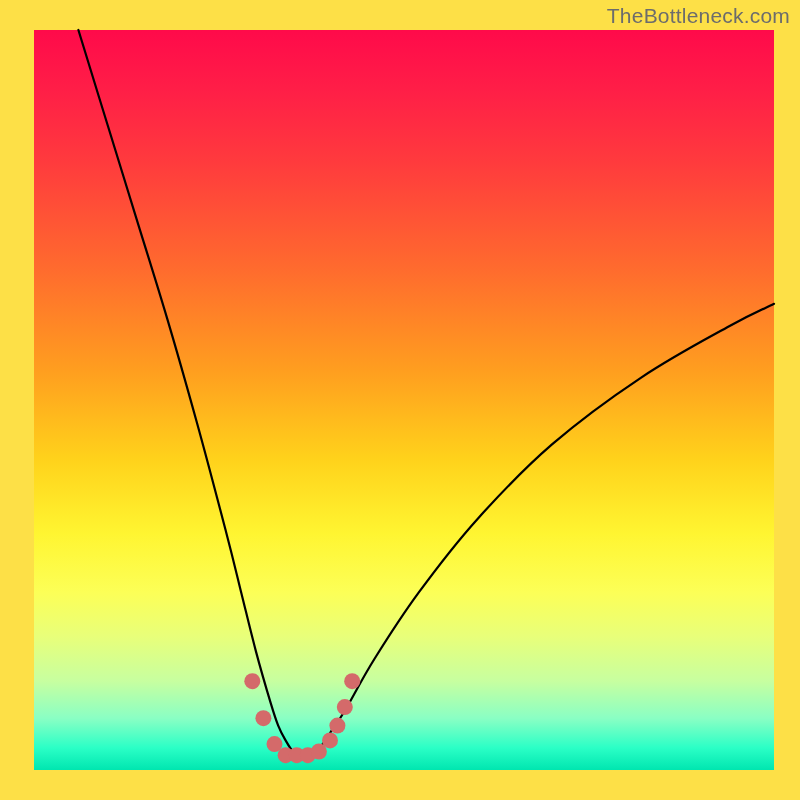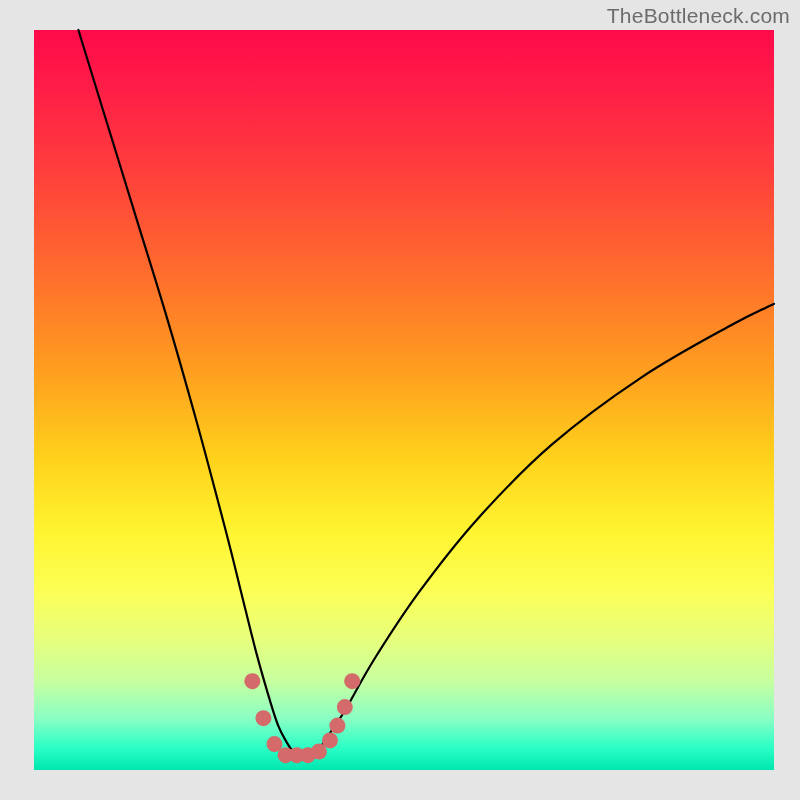--- a/index.html
+++ b/index.html
@@ -10,21 +10,21 @@
     background: #000;
     overflow: hidden;
     font-family: Arial, Helvetica, sans-serif;
   }
   .frame {
     position: absolute;
     left: 0;
     top: 0;
     width: 800px;
     height: 800px;
-    background: #e5e5e5;
+    background: #fde047;
   }
   .plot {
     position: absolute;
     left: 34px;
     top: 30px;
     width: 740px;
     height: 740px;
     
     background: linear-gradient(to bottom,
       #ff0a4a 0%,

